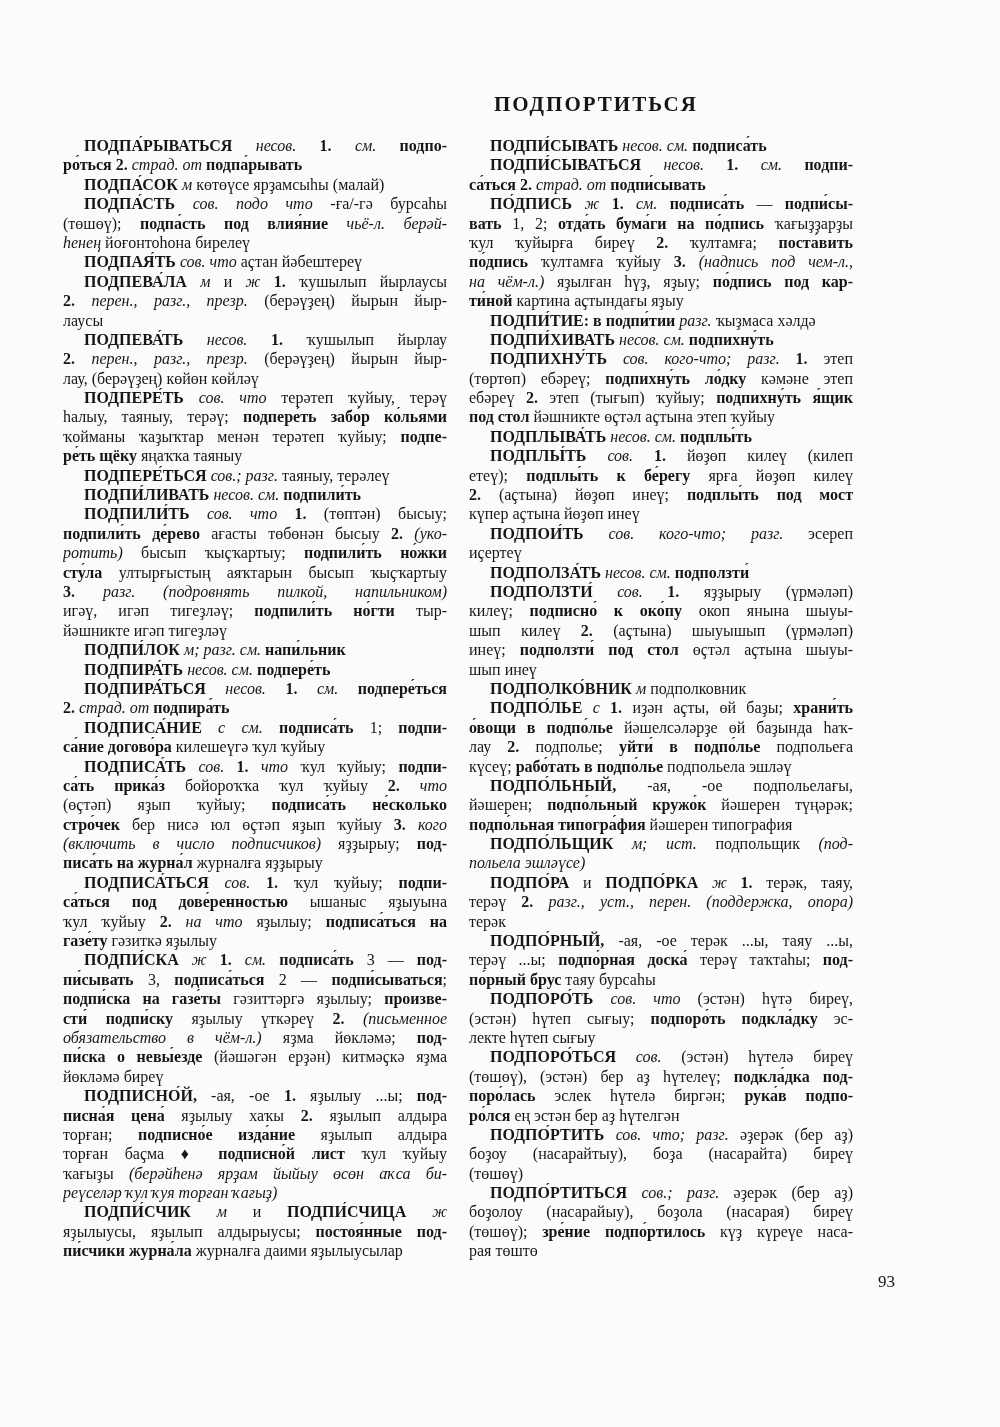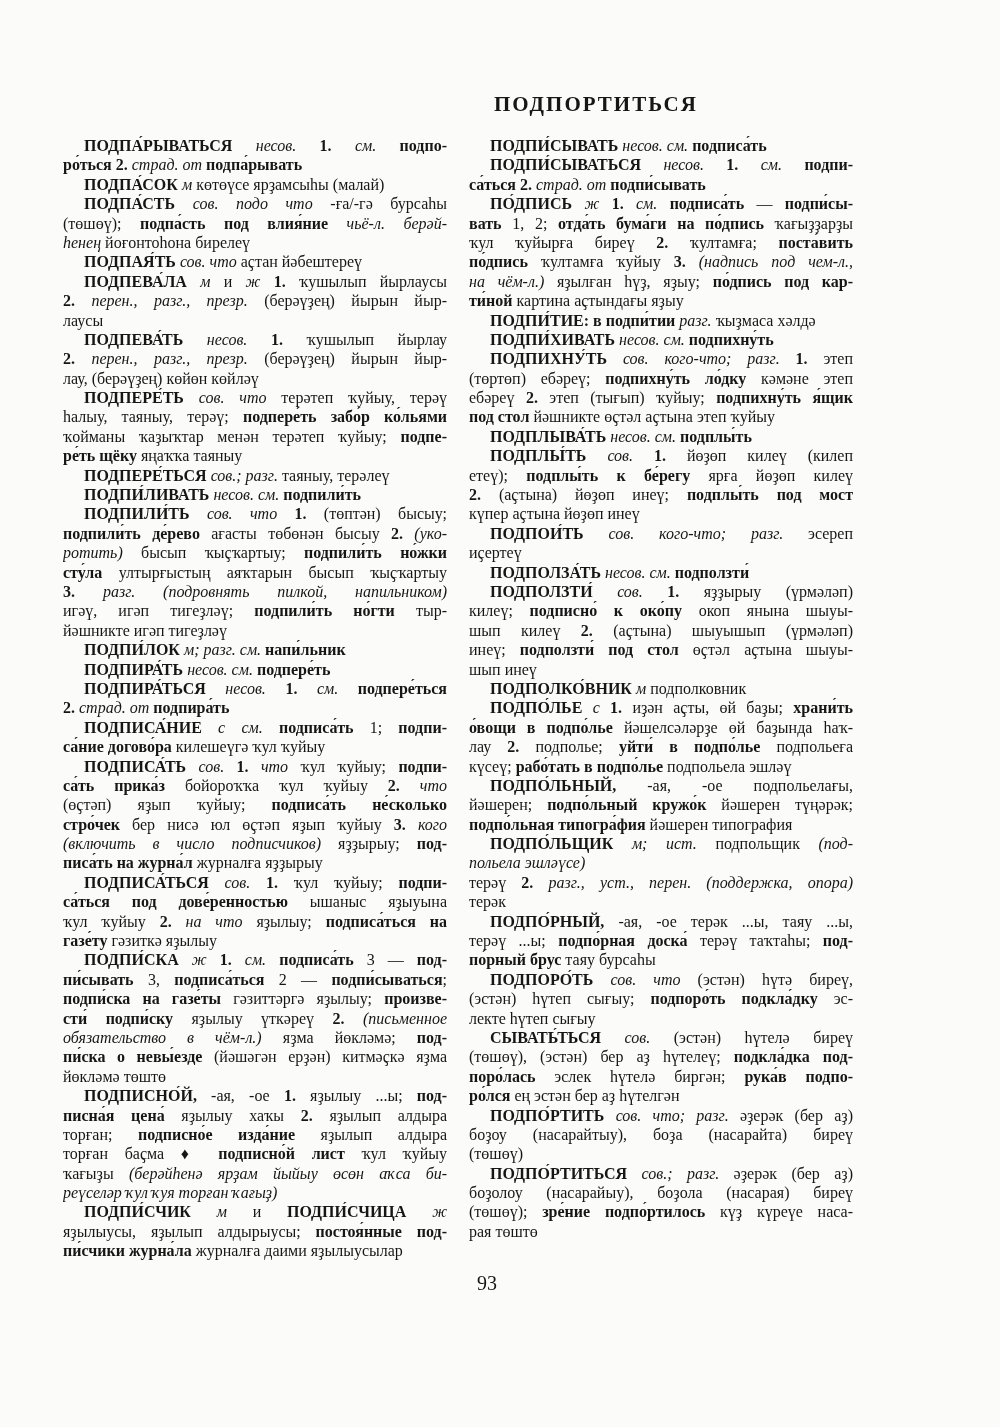--- a/index.html
+++ b/index.html
@@ -38,23 +38,23 @@
     text-align: justify;
     text-align-last: justify;
     white-space: nowrap;
   }
   .line.pstart { padding-left: 21px; }
   .line.pend   { text-align-last: left; }
   .seg-b { font-weight: bold; }
   .seg-i { font-style: italic; }
   .page-number {
     position: absolute;
-    top: 1272px; left: 87px; width: 800px;
-    text-align: center;
-    font-size: 20px;
+    top: 1272px; left: 95px; width: 800px;
+    text-align: right;
+    font-size: 17px;
   }
 </style>
 </head>
 <body>
 
 <div class="page">
   <div class="running-head">ПОДПОРТИТЬСЯ</div>
 
   <div class="col col-left">
       <div class="line pstart"><span class="seg-b">ПОДПА́РЫВАТЬСЯ </span><span class="seg-i">несов. </span><span class="seg-b">1. </span><span class="seg-i">см. </span><span class="seg-b">подпо-</span></div>
@@ -98,21 +98,21 @@
       <div class="line pstart"><span class="seg-b">ПОДПИСА́ТЬСЯ </span><span class="seg-i">сов. </span><span class="seg-b">1. </span><span class="seg-r">ҡул ҡуйыу; </span><span class="seg-b">подпи-</span></div>
       <div class="line"><span class="seg-b">са́ться под дове́ренностью </span><span class="seg-r">ышаныс яҙыуына</span></div>
       <div class="line"><span class="seg-r">ҡул ҡуйыу </span><span class="seg-b">2. </span><span class="seg-i">на что </span><span class="seg-r">яҙылыу; </span><span class="seg-b">подписа́ться на</span></div>
       <div class="line pend"><span class="seg-b">газе́ту </span><span class="seg-r">гәзиткә яҙылыу</span></div>
       <div class="line pstart"><span class="seg-b">ПОДПИ́СКА </span><span class="seg-i">ж </span><span class="seg-b">1. </span><span class="seg-i">см. </span><span class="seg-b">подписа́ть </span><span class="seg-r">3 — </span><span class="seg-b">под-</span></div>
       <div class="line"><span class="seg-b">пи́сывать </span><span class="seg-r">3, </span><span class="seg-b">подписа́ться </span><span class="seg-r">2 — </span><span class="seg-b">подпи́сываться</span><span class="seg-r">;</span></div>
       <div class="line"><span class="seg-b">подпи́ска на газе́ты </span><span class="seg-r">гәзиттәргә яҙылыу; </span><span class="seg-b">произве-</span></div>
       <div class="line"><span class="seg-b">сти́ подпи́ску </span><span class="seg-r">яҙылыу үткәреү </span><span class="seg-b">2. </span><span class="seg-i">(письменное</span></div>
       <div class="line"><span class="seg-i">обязательство в чём-л.) </span><span class="seg-r">яҙма йөкләмә; </span><span class="seg-b">под-</span></div>
       <div class="line"><span class="seg-b">пи́ска о невы́езде </span><span class="seg-r">(йәшәгән ерҙән) китмәҫкә яҙма</span></div>
-      <div class="line pend"><span class="seg-r">йөкләмә төштө</span></div>
+      <div class="line pend"><span class="seg-r">йөкләмә биреү</span></div>
       <div class="line pstart"><span class="seg-b">ПОДПИСНО́Й, </span><span class="seg-r">-ая, -ое </span><span class="seg-b">1. </span><span class="seg-r">яҙылыу ...ы; </span><span class="seg-b">под-</span></div>
       <div class="line"><span class="seg-b">писна́я цена́ </span><span class="seg-r">яҙылыу хаҡы </span><span class="seg-b">2. </span><span class="seg-r">яҙылып алдыра</span></div>
       <div class="line"><span class="seg-r">торған; </span><span class="seg-b">подписно́е изда́ние </span><span class="seg-r">яҙылып алдыра</span></div>
       <div class="line"><span class="seg-r">торған баҫма ♦ </span><span class="seg-b">подписно́й лист </span><span class="seg-r">ҡул ҡуйыу</span></div>
       <div class="line"><span class="seg-r">ҡағыҙы </span><span class="seg-i">(берәйһенә ярҙам йыйыу өсөн аҡса би-</span></div>
       <div class="line pend"><span class="seg-i">реүселәр ҡул ҡуя торған ҡағыҙ)</span></div>
       <div class="line pstart"><span class="seg-b">ПОДПИ́СЧИК </span><span class="seg-i">м </span><span class="seg-r">и </span><span class="seg-b">ПОДПИ́СЧИЦА </span><span class="seg-i">ж</span></div>
       <div class="line"><span class="seg-r">яҙылыусы, яҙылып алдырыусы; </span><span class="seg-b">постоя́нные под-</span></div>
       <div class="line pend"><span class="seg-b">пи́счики журна́ла </span><span class="seg-r">журналға даими яҙылыусылар</span></div>
     </div>
@@ -149,29 +149,30 @@
       <div class="line pstart pend"><span class="seg-b">ПОДПОЛКО́ВНИК </span><span class="seg-i">м </span><span class="seg-r">подполковник</span></div>
       <div class="line pstart"><span class="seg-b">ПОДПО́ЛЬЕ </span><span class="seg-i">с </span><span class="seg-b">1. </span><span class="seg-r">иҙән аҫты, өй баҙы; </span><span class="seg-b">храни́ть</span></div>
       <div class="line"><span class="seg-b">о́вощи в подпо́лье </span><span class="seg-r">йәшелсәләрҙе өй баҙында һаҡ-</span></div>
       <div class="line"><span class="seg-r">лау </span><span class="seg-b">2. </span><span class="seg-r">подполье; </span><span class="seg-b">уйти́ в подпо́лье </span><span class="seg-r">подпольеға</span></div>
       <div class="line pend"><span class="seg-r">күсеү; </span><span class="seg-b">рабо́тать в подпо́лье </span><span class="seg-r">подпольела эшләү</span></div>
       <div class="line pstart"><span class="seg-b">ПОДПО́ЛЬНЫЙ, </span><span class="seg-r">-ая, -ое подпольелағы,</span></div>
       <div class="line"><span class="seg-r">йәшерен; </span><span class="seg-b">подпо́льный кружо́к </span><span class="seg-r">йәшерен түңәрәк;</span></div>
       <div class="line pend"><span class="seg-b">подпо́льная типогра́фия </span><span class="seg-r">йәшерен типография</span></div>
       <div class="line pstart"><span class="seg-b">ПОДПО́ЛЬЩИК </span><span class="seg-i">м; ист. </span><span class="seg-r">подпольщик </span><span class="seg-i">(под-</span></div>
       <div class="line pend"><span class="seg-i">польела эшләүсе)</span></div>
+      <div class="line pstart"><span class="seg-b">ПОДПО́РА </span><span class="seg-r">и </span><span class="seg-b">ПОДПО́РКА </span><span class="seg-i">ж </span><span class="seg-b">1. </span><span class="seg-r">терәк, таяу,</span></div>
       <div class="line"><span class="seg-r">терәү </span><span class="seg-b">2. </span><span class="seg-i">разг., уст., перен. (поддержка, опора)</span></div>
       <div class="line pend"><span class="seg-r">терәк</span></div>
       <div class="line pstart"><span class="seg-b">ПОДПО́РНЫЙ, </span><span class="seg-r">-ая, -ое терәк ...ы, таяу ...ы,</span></div>
       <div class="line"><span class="seg-r">терәү ...ы; </span><span class="seg-b">подпо́рная доска́ </span><span class="seg-r">терәү таҡтаһы; </span><span class="seg-b">под-</span></div>
       <div class="line pend"><span class="seg-b">по́рный брус </span><span class="seg-r">таяу бурсаһы</span></div>
       <div class="line pstart"><span class="seg-b">ПОДПОРО́ТЬ </span><span class="seg-i">сов. что </span><span class="seg-r">(эстән) һүтә биреү,</span></div>
       <div class="line"><span class="seg-r">(эстән) һүтеп сығыу; </span><span class="seg-b">подпоро́ть подкла́дку </span><span class="seg-r">эс-</span></div>
       <div class="line pend"><span class="seg-r">лекте һүтеп сығыу</span></div>
-      <div class="line pstart"><span class="seg-b">СЫВАТЬ́ТЬСЯ </span><span class="seg-i">сов. </span><span class="seg-r">(эстән) һүтелә биреү</span></div>
+      <div class="line pstart"><span class="seg-b">ПОДПОРО́ТЬСЯ </span><span class="seg-i">сов. </span><span class="seg-r">(эстән) һүтелә биреү</span></div>
       <div class="line"><span class="seg-r">(төшөү), (эстән) бер аҙ һүтелеү; </span><span class="seg-b">подкла́дка под-</span></div>
       <div class="line"><span class="seg-b">поро́лась </span><span class="seg-r">эслек һүтелә биргән; </span><span class="seg-b">рука́в подпо-</span></div>
       <div class="line pend"><span class="seg-b">ро́лся </span><span class="seg-r">ең эстән бер аҙ һүтелгән</span></div>
       <div class="line pstart"><span class="seg-b">ПОДПО́РТИТЬ </span><span class="seg-i">сов. что; разг. </span><span class="seg-r">әҙерәк (бер аҙ)</span></div>
       <div class="line"><span class="seg-r">боҙоу (насарайтыу), боҙа (насарайта) биреү</span></div>
       <div class="line pend"><span class="seg-r">(төшөү)</span></div>
       <div class="line pstart"><span class="seg-b">ПОДПО́РТИТЬСЯ </span><span class="seg-i">сов.; разг. </span><span class="seg-r">әҙерәк (бер аҙ)</span></div>
       <div class="line"><span class="seg-r">боҙолоу (насарайыу), боҙола (насарая) биреү</span></div>
       <div class="line"><span class="seg-r">(төшөү); </span><span class="seg-b">зре́ние подпо́ртилось </span><span class="seg-r">күҙ күреүе наса-</span></div>
       <div class="line pend"><span class="seg-r">рая төштө</span></div>

